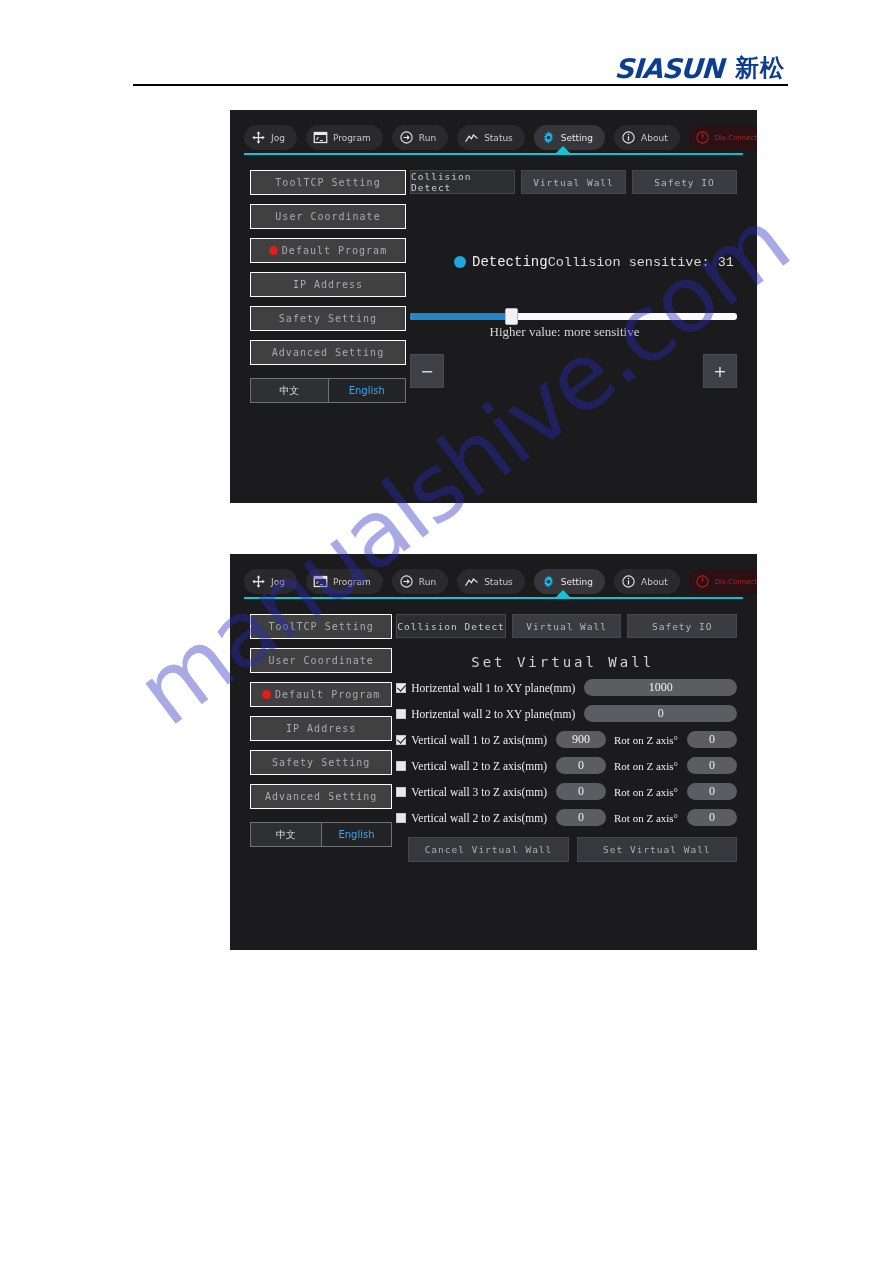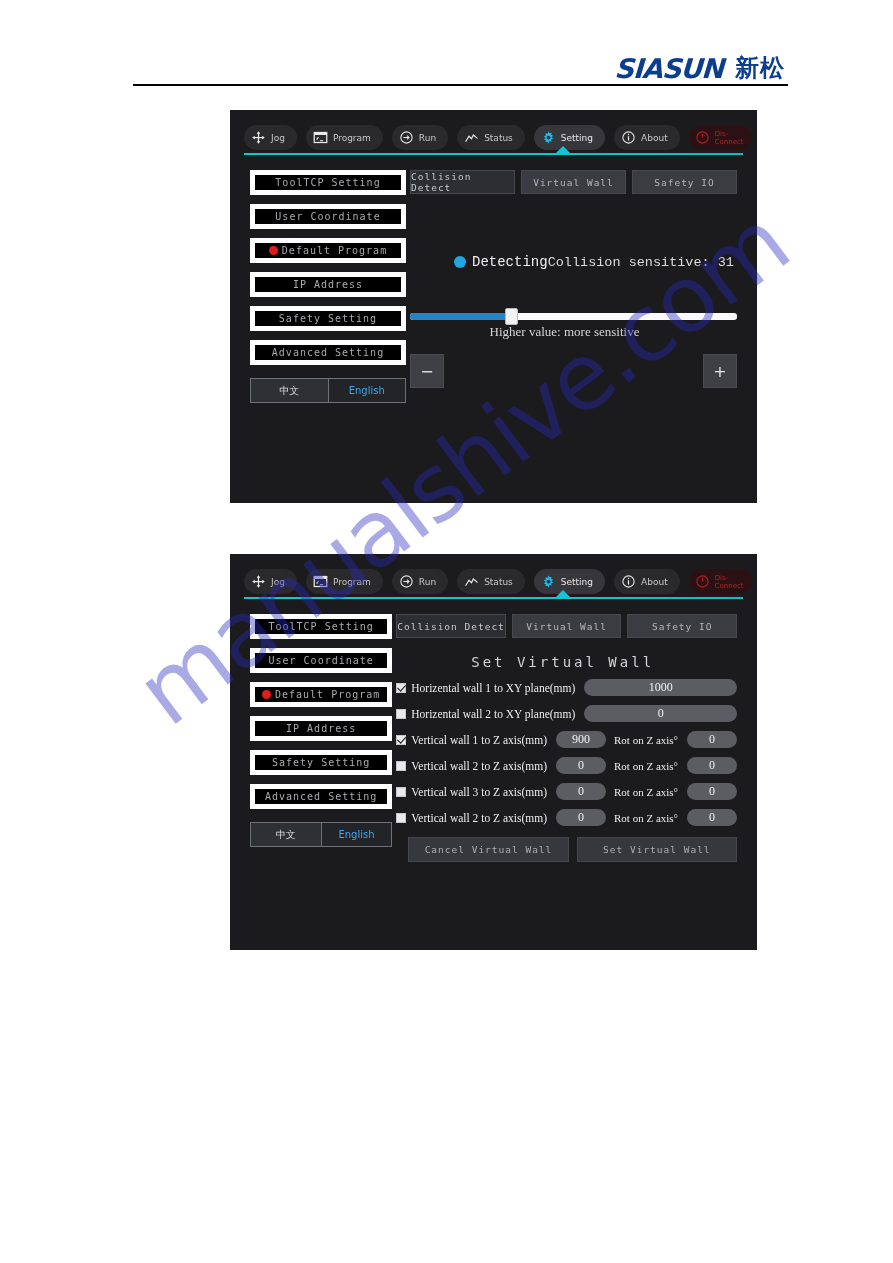--- a/index.html
+++ b/index.html
@@ -111,21 +111,21 @@
     white-space: nowrap;
   }
   .tool-btn.active { background: #37373b; color: #e8e8ea; }
   .tool-btn.danger {
     background: #2b1113;
     color: #b52025;
     padding: 0 8px 0 6px;
     line-height: 8px;
   }
   .tool-ico { width: 15px; height: 15px; flex: none; display:block; }
-  .danger-label { display: flex; flex-direction: column; font-size: 7px; }
+  .danger-label { display: flex; flex-direction: row; font-size: 7px; }
 
   .accent-line {
     position: absolute;
     left: 14px;
     bottom: 1px;
     width: 499px;
     height: 2px;
     background: linear-gradient(to right, #13c4d8 0%, #13c4d8 55%, #11b9cd 100%);
   }
   .accent-caret {
@@ -143,22 +143,22 @@
   
   .sidenav {
     width: 176px;
     padding-left: 20px;
     display: flex;
     flex-direction: column;
     gap: 9px;
   }
   .nav-btn {
     height: 25px;
-    background: #000000;
-    border: 5px solid #ffffff;
+    background: #404040;
+    border: 1px solid #ffffff;
     color: #a9abb0;
     font-size: 10px;
     letter-spacing: 1px;
     display: flex;
     align-items: center;
     justify-content: center;
     gap: 4px;
   }
   .red-dot {
     width: 9px; height: 9px;

